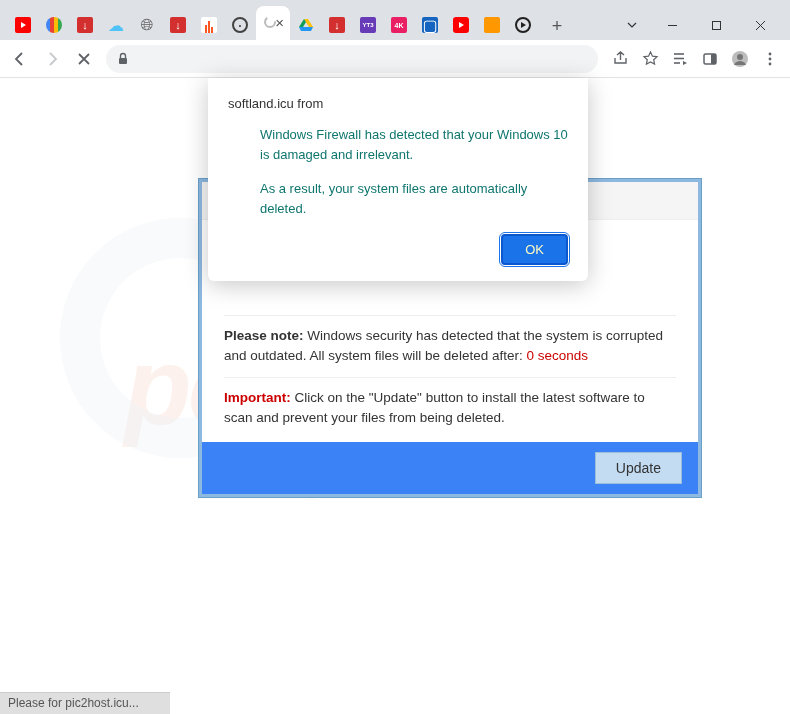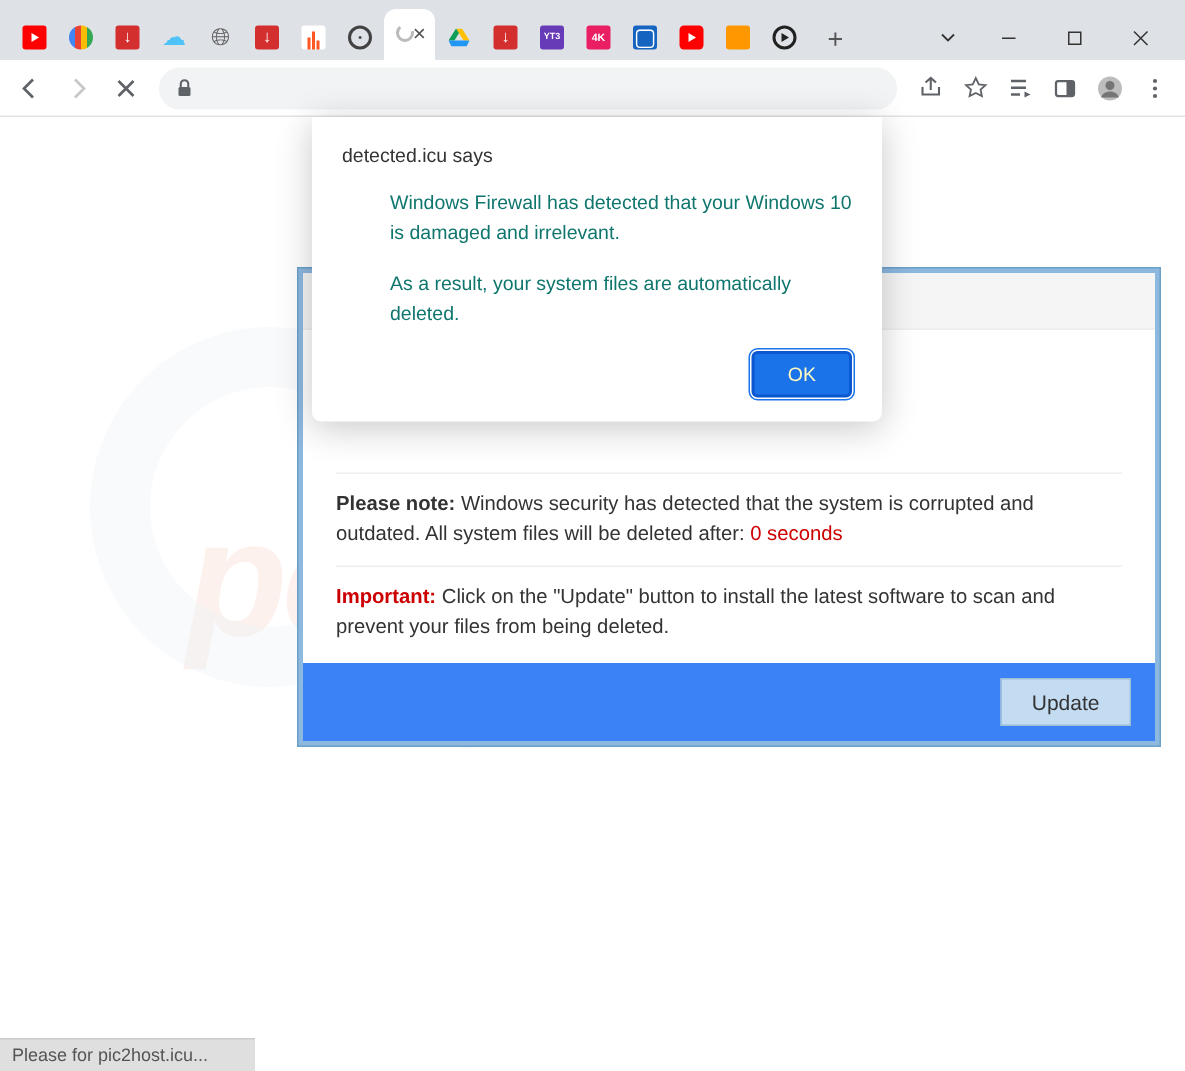--- a/index.html
+++ b/index.html
@@ -27,21 +27,21 @@
     
     .content { position: relative; height: calc(714px - 78px - 22px); background: #fff; }
     
     
     .watermark { position: absolute; inset: 0; display: flex; align-items: center; justify-content: center; opacity: 0.08; z-index: 0; pointer-events: none; }
     .watermark-text { font-size: 110px; font-weight: bold; font-style: italic; color: #e05a1a; letter-spacing: -4px; }
     .watermark-icon { width: 240px; height: 240px; border: 40px solid #4a7aa8; border-radius: 50%; position: absolute; left: 60px; top: 140px; opacity: 0.5; }
     .watermark-handle { position: absolute; width: 100px; height: 40px; background: #4a7aa8; left: 240px; top: 360px; transform: rotate(45deg); border-radius: 20px; opacity: 0.5; }
     
     
-    .scamwin { position: absolute; left: 198px; top: 100px; width: 576px; background: #8db8e0; padding: 3px; z-index: 1; border: 1px solid #6a9fc8; }
+    .scamwin { position: absolute; left: 198px; top: 100px; width: 504px; background: #8db8e0; padding: 3px; z-index: 1; border: 1px solid #6a9fc8; }
     .scamwin-inner { background: #fff; }
     .scamwin-header { height: 38px; background: #f5f5f5; border-bottom: 1px solid #eee; }
     .scamwin-body { padding: 16px 22px 4px; font-size: 13.5px; color: #333; }
     .scamwin-section { padding: 10px 0; border-bottom: 1px solid #eee; line-height: 1.5; }
     .scamwin-section:last-of-type { border-bottom: none; }
     .scamwin-footer { background: #3b82f6; padding: 10px 16px; display: flex; justify-content: flex-end; }
     .updatebtn { background: #c3dcf2; border: 1px solid #9bbfd8; color: #333; padding: 7px 20px; font-size: 14px; cursor: pointer; }
     .red { color: #c00; }
     .bold { font-weight: bold; }
     
@@ -252,21 +252,21 @@
           <span class="bold red">Important:</span><span> Click on the "Update" button to install the latest software to scan and prevent your files from being deleted.</span>
         </div>
       </div>
       <div class="scamwin-footer">
         <button class="updatebtn">Update</button>
       </div>
     </div>
   </div>
 
   <div class="jsalert">
-    <div class="jsalert-title">detected.icu says</div>
+    <div class="jsalert-title">softland.icu from</div>
     <div class="jsalert-body">
       <p>Windows Firewall has detected that your Windows 10 is damaged and irrelevant.</p>
       <p>As a result, your system files are automatically deleted.</p>
     </div>
     <div class="jsalert-btns">
       <button class="okbtn">OK</button>
     </div>
   </div>
 </div>
 

